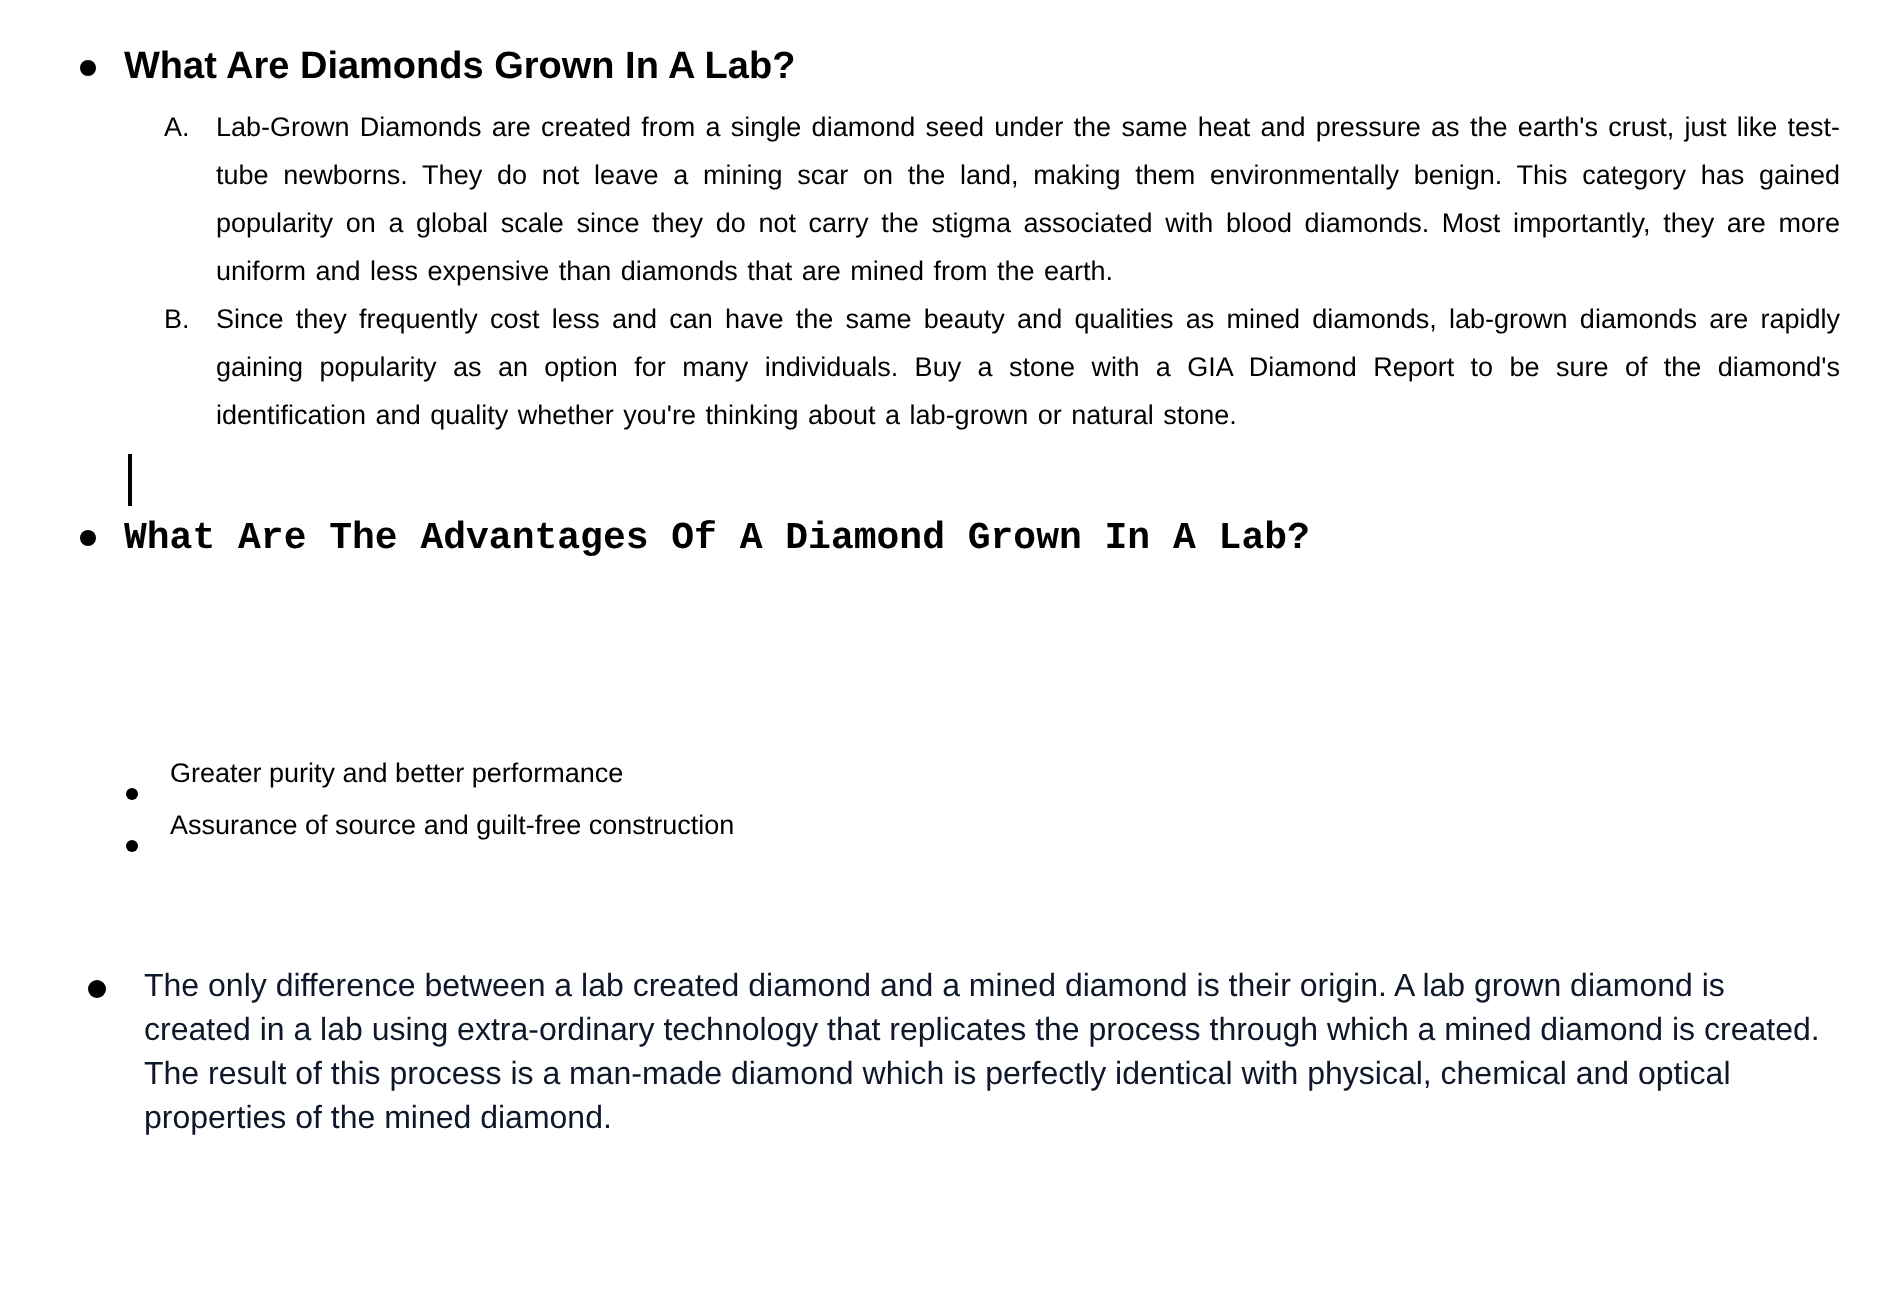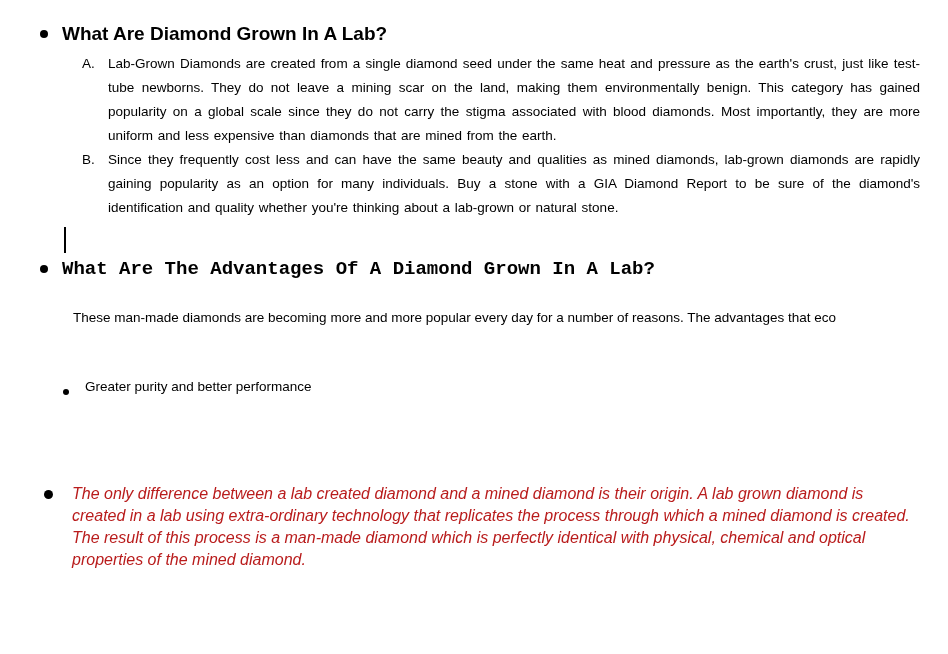--- a/index.html
+++ b/index.html
@@ -43,41 +43,40 @@
 
   
   .caret { position: absolute; left: 64px; top: 227px; width: 2px; height: 26px; background: #000; }
 
   
   .intro { position: absolute; left: 73px; top: 301px; margin: 0; font-size: 13.5px; color: #000; }
   .intro-line { line-height: 34px; white-space: nowrap; }
 
   
   .feature-list { position: absolute; left: 63px; top: 374px; margin: 0; padding: 0; list-style: none; }
-  .feature-item { display: flex; align-items: center; height: 26px; line-height: 26px; font-size: 13.5px; }
+  .feature-item { display: flex; align-items: flex-end; height: 26px; line-height: 26px; font-size: 13.5px; }
   .feature-dot { width: 6px; height: 6px; border-radius: 50%; background: #000; margin: 10px 16px 0 0; flex: none; }
 
   
   .note-block { position: absolute; left: 44px; top: 483px; display: flex; align-items: flex-start; width: 880px; }
   .note-bullet { width: 9px; height: 9px; border-radius: 50%; background: #000; margin-top: 7px; flex: none; }
   .note-text {
     margin: 0 0 0 19px; width: 846px;
     font-size: 16px; line-height: 22px;
-    color: #b91c1c;
-    font-style: italic;
+    color: #0f172a;
   }
 </style>
 </head>
 <body>
 
 <div class="page">
 
   <div class="h-block first">
     <span class="h-bullet"></span>
-    <h1 class="h-text">What Are Diamond Grown In A Lab?</h1>
+    <h1 class="h-text">What Are Diamonds Grown In A Lab?</h1>
   </div>
 
   <ol class="ab-list">
     <li class="ab-item">
       <span class="ab-label">A.</span>
       <span>Lab-Grown Diamonds are created from a single diamond seed under the same heat and pressure as the earth's crust, just like test-tube newborns. They do not leave a mining scar on the land, making them environmentally benign. This category has gained popularity on a global scale since they do not carry the stigma associated with blood diamonds. Most importantly, they are more uniform and less expensive than diamonds that are mined from the earth.</span>
     </li>
     <li class="ab-item">
       <span class="ab-label">B.</span>
       <span>Since they frequently cost less and can have the same beauty and qualities as mined diamonds, lab-grown diamonds are rapidly gaining popularity as an option for many individuals. Buy a stone with a GIA Diamond Report to be sure of the diamond's identification and quality whether you're thinking about a lab-grown or natural stone.</span>
@@ -85,27 +84,30 @@
   </ol>
 
   <div class="caret"></div>
 
   <div class="h-block second">
     <span class="h-bullet"></span>
     <h1 class="h-text">What Are The Advantages Of A Diamond Grown In A Lab?</h1>
   </div>
 
   <div class="intro">
-    <div class="intro-line">These man-made diamonds are becoming more and more popular every day for a number of reasons. The advantages that eco</div>
   </div>
 
   <ul class="feature-list">
     <li class="feature-item">
       <span class="feature-dot"></span>
       <span>Greater purity and better performance</span>
+    </li>
+    <li class="feature-item">
+      <span class="feature-dot"></span>
+      <span>Assurance of source and guilt-free construction</span>
     </li>
   </ul>
 
   <div class="note-block">
     <span class="note-bullet"></span>
     <p class="note-text">The only difference between a lab created diamond and a mined diamond is their origin. A lab grown diamond is created in a lab using extra-ordinary technology that replicates the process through which a mined diamond is created. The result of this process is a man-made diamond which is perfectly identical with physical, chemical and optical properties of the mined diamond.</p>
   </div>
 
 </div>
 

